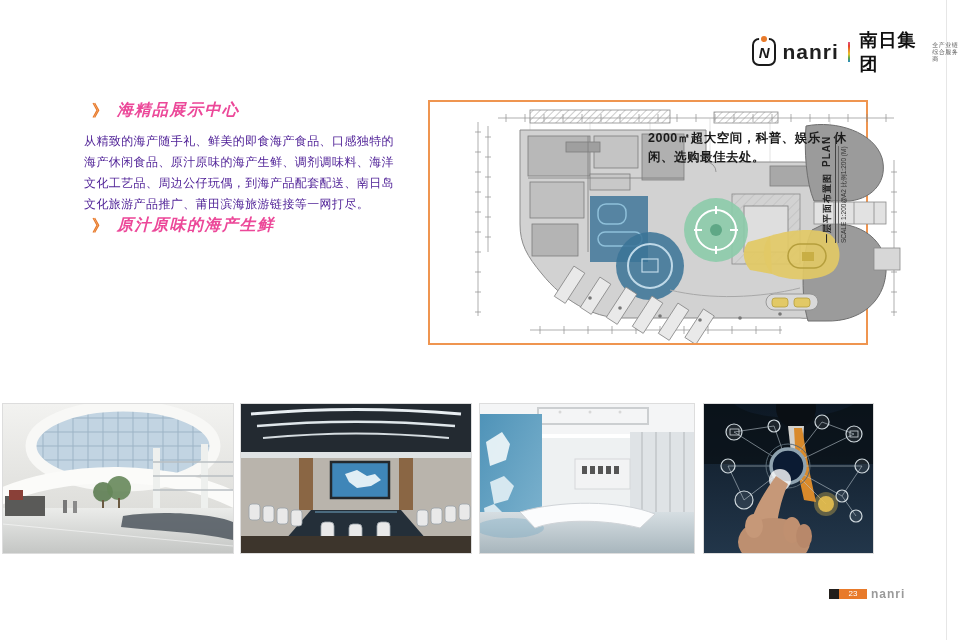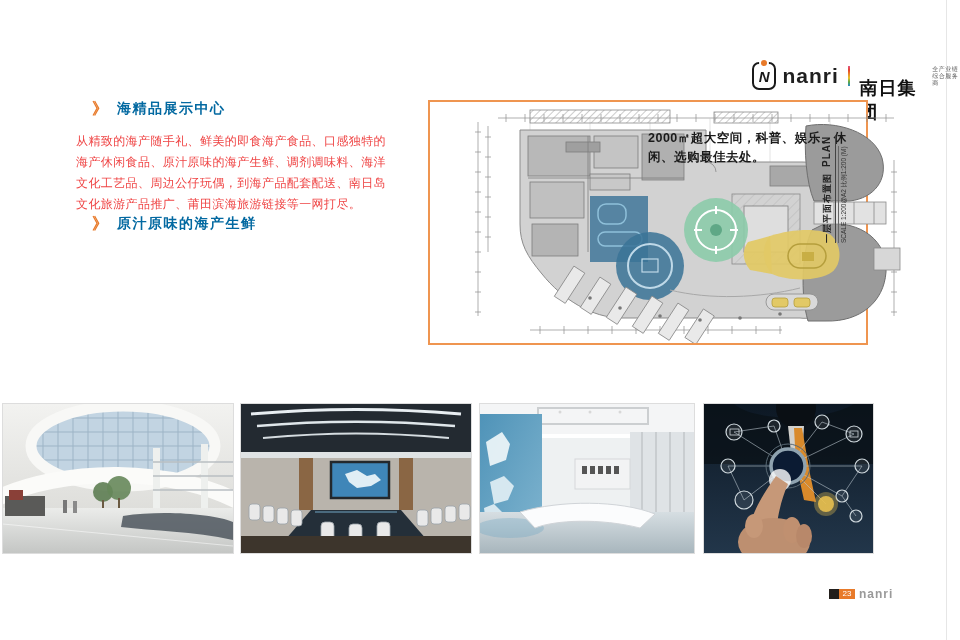--- a/index.html
+++ b/index.html
@@ -10,29 +10,29 @@
   
   .logo{position:absolute;top:28px;left:752px;display:flex;align-items:center;gap:6px;}
   .logo-mark{position:relative;width:24px;height:24px;border:2.5px solid #1a1a1a;border-radius:7px;
              display:flex;align-items:center;justify-content:center;background:#fff;}
   .logo-mark .mono{font-weight:bold;font-style:italic;font-size:15px;color:#1a1a1a;line-height:1;}
   .logo-dot{position:absolute;top:-4px;left:50%;margin-left:-3px;width:6px;height:6px;border-radius:50%;
             background:#e87a2a;box-shadow:0 0 0 2px #fff;}
   .logo-brand{font-size:21px;font-weight:bold;letter-spacing:1px;color:#1f1f1f;}
   .logo-divider{width:3px;height:20px;margin:0 3px;
         background:linear-gradient(#e05a8a,#e8402a,#e8872a,#e8c22a,#5aa84a,#2a8ac8);}
-  .logo-cn{font-size:18px;font-weight:bold;color:#111;letter-spacing:1px;margin-top:48px;}
+  .logo-cn{font-size:18px;font-weight:bold;color:#111;letter-spacing:1px;}
   .logo-tag{display:flex;flex-direction:column;justify-content:center;margin-left:2px;}
   .logo-tag span{font-size:6px;line-height:7px;color:#555;letter-spacing:.5px;}
 
   
   .section-title{position:absolute;left:92px;width:320px;display:flex;align-items:center;gap:9px;}
   .section-title .marker{color:#e87a2a;font-weight:bold;font-size:16px;line-height:1;}
-  .section-title .txt{font-size:14px;font-weight:bold;color:#0369a1;letter-spacing:1.5px;}
-  .section-body{position:absolute;left:76px;width:310px;font-size:12px;color:#ef4444;
+  .section-title .txt{font-size:16px;font-weight:bold;color:#ec4899;letter-spacing:1.5px;font-style:italic;}
+  .section-body{position:absolute;left:84px;width:310px;font-size:12px;color:#4c1d95;
                 line-height:21px;text-align:justify;letter-spacing:.4px;}
   #sec1-title{top:100px;} #sec1-body{top:131px;}
   #sec2-title{top:215px;} #sec2-body{top:246px;}
 
   
   .plan-panel{position:absolute;left:428px;top:100px;width:440px;height:245px;
               border:2px solid #ef9550;background:#fff;box-sizing:border-box;padding-left:40px;}
   .plan-panel svg{display:block;}
   .plan-annotation{position:absolute;left:218px;top:27px;width:220px;font-size:12.5px;font-weight:600;
                    color:#1a1a1a;line-height:19px;letter-spacing:.5px;}
@@ -47,21 +47,21 @@
   .photo{position:absolute;top:403px;height:149px;border:1px solid #ddd;box-sizing:content-box;
          overflow:hidden;background:#eee;}
   #photo1{left:2px;width:230px;} #photo2{left:240px;width:230px;}
   #photo3{left:479px;width:214px;} #photo4{left:703px;width:169px;}
   .photo svg{display:block;}
 
   
   .footer{position:absolute;left:829px;top:588px;display:flex;align-items:center;height:11px;}
   .f-black{width:10px;height:10px;background:#231f1c;}
   .f-num{min-width:14px;height:10px;background:#e87a2a;color:#fff;font-size:8px;font-weight:normal;
-         display:flex;align-items:center;justify-content:center;padding:0 1px;}
+         display:flex;align-items:center;justify-content:center;padding:0 7px;}
   .f-brand{margin-left:4px;font-size:12px;font-weight:bold;color:#9a9a9a;letter-spacing:1px;line-height:10px;}
 </style>
 </head>
 <body>
 
 <div id="page">
   <div class="page-edge"></div>
 
   <div class="logo">
     <span class="logo-mark">

